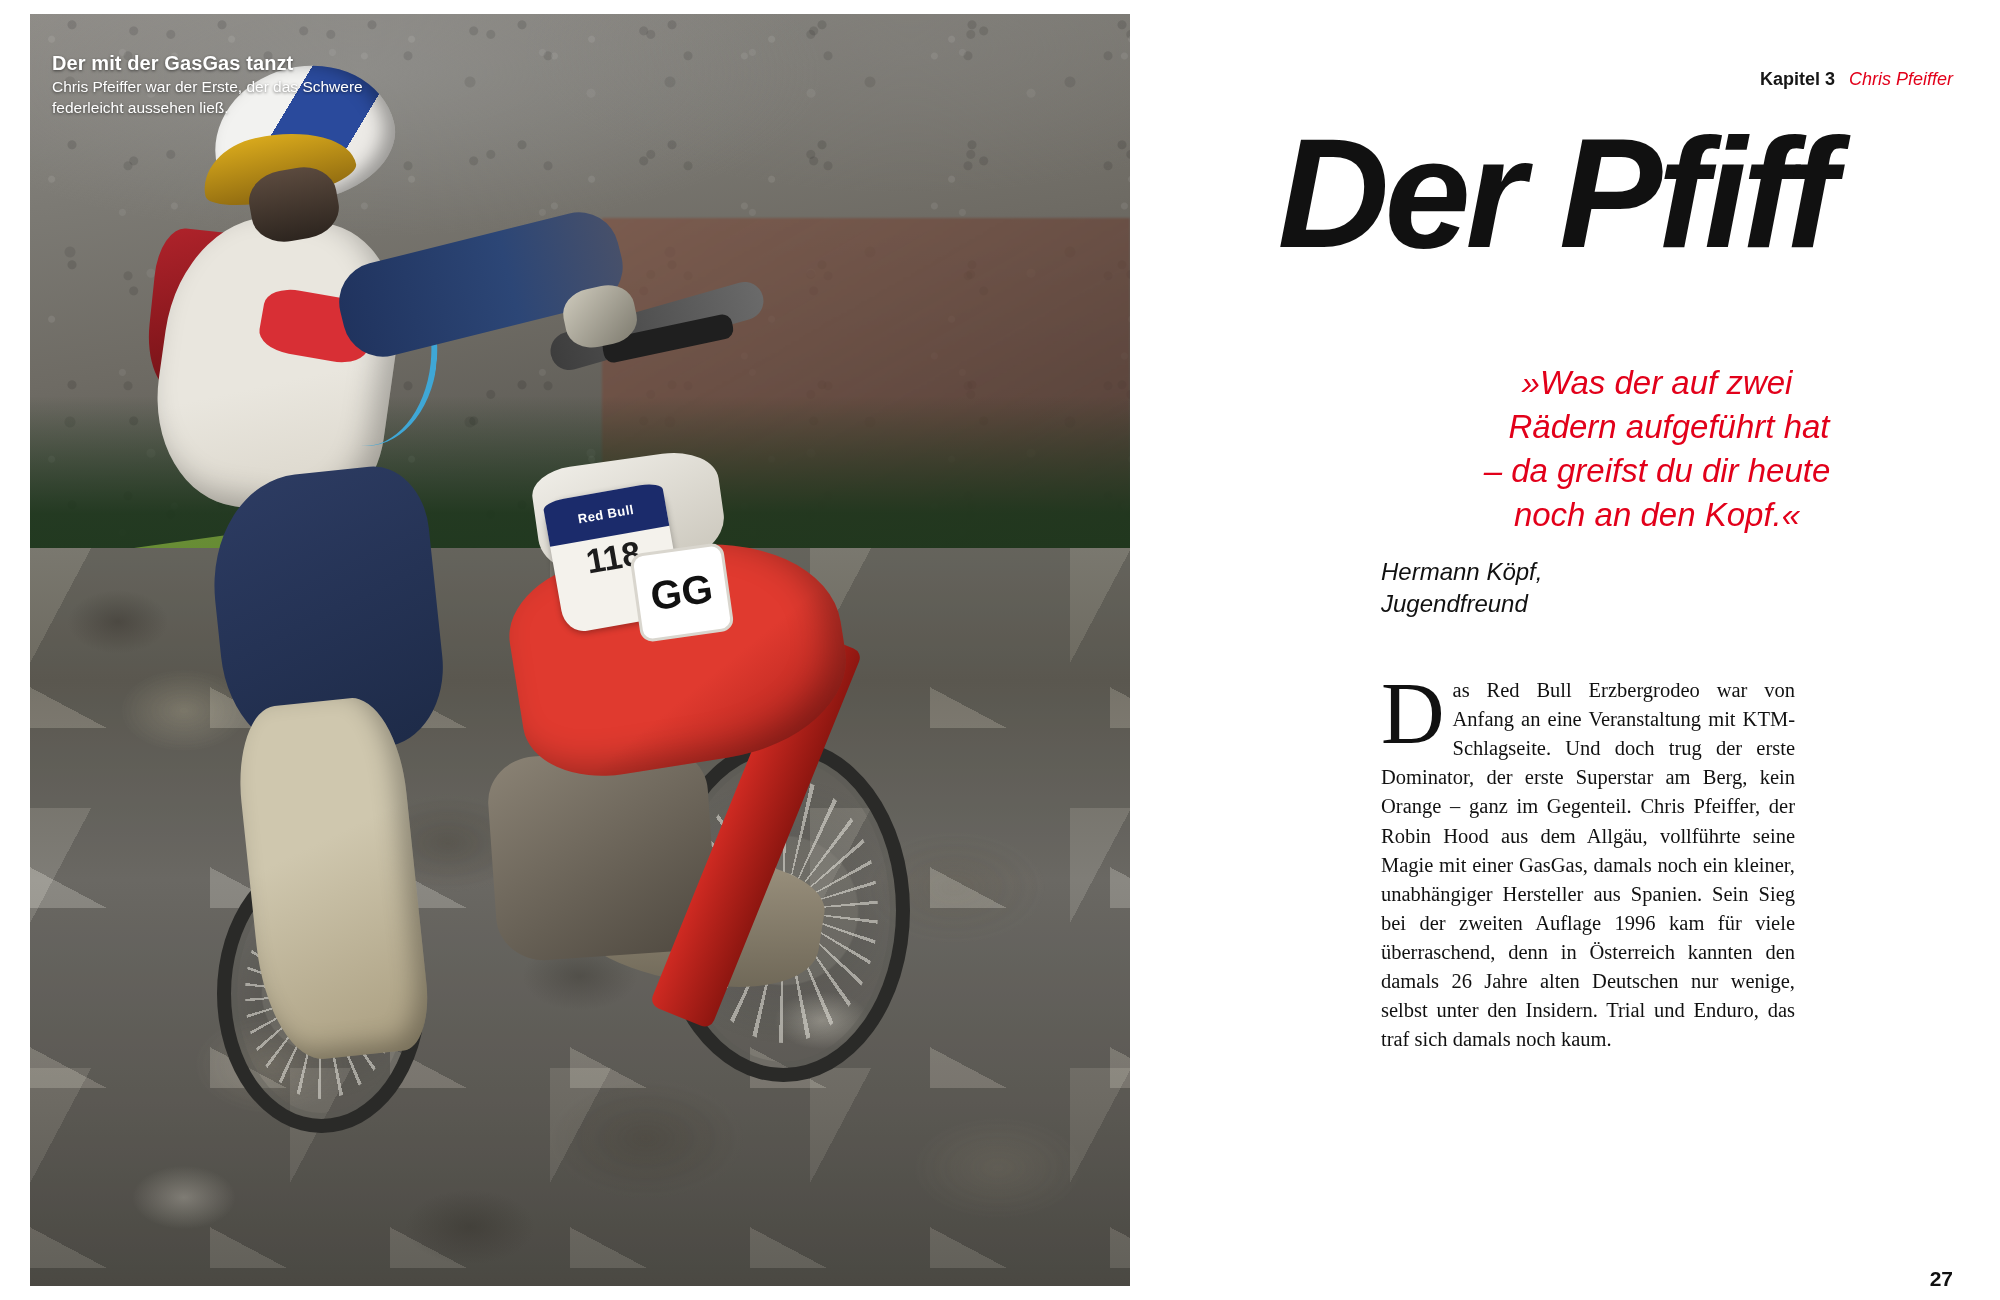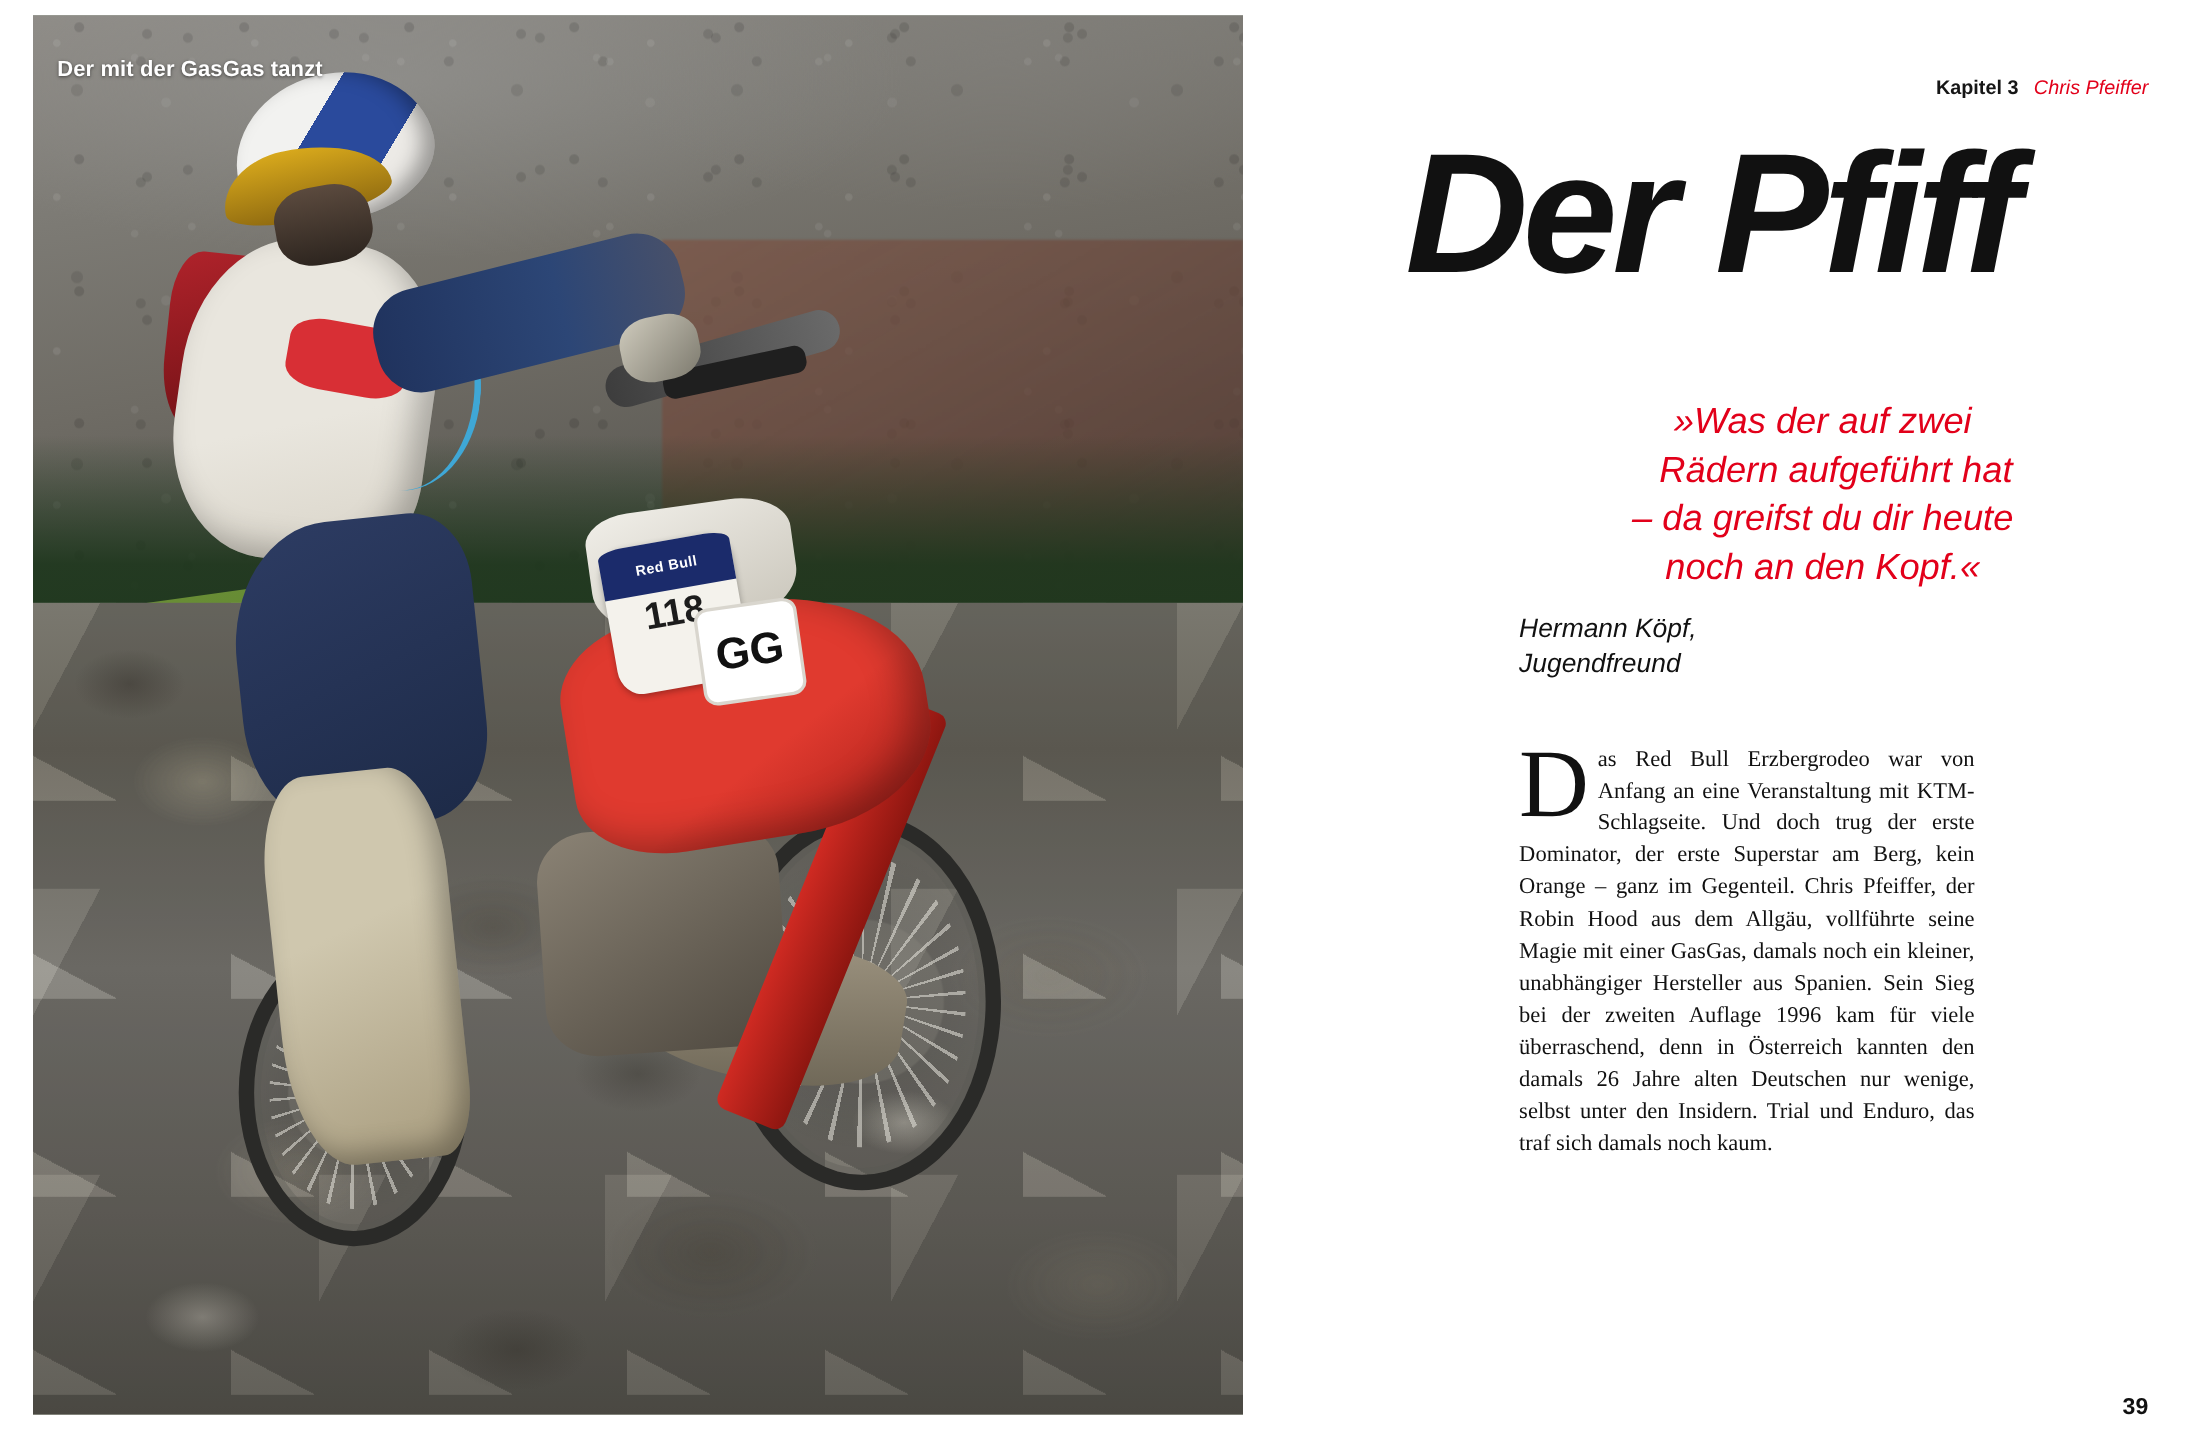--- a/index.html
+++ b/index.html
@@ -389,20 +389,21 @@
       <div class="glove"></div>
       <div class="leg"></div>
       <div class="boot"></div>
       <div class="helmet"></div>
       <div class="visor"></div>
       <div class="face"></div>
     </div>
 
     <div class="photo-caption">
       <div class="cap-title">Der mit der GasGas tanzt</div>
+      <div class="cap-body">Chris Pfeiffer war der Erste, der das Schwere federleicht aussehen ließ.</div>
     </div>
   </div>
 
   <div class="right">
 
     <div class="running-head">
       <span class="kap">Kapitel 3</span><span class="nam">Chris Pfeiffer</span>
     </div>
 
     <div class="headline">Der Pfiff</div>
@@ -416,15 +417,15 @@
 
     <div class="attribution">
       <div>Hermann Köpf,</div>
       <div>Jugendfreund</div>
     </div>
 
     <div class="body-col">
       <p><span class="dropcap">D</span><span>as Red Bull Erzbergrodeo war von Anfang an eine Veranstaltung mit KTM-Schlagseite. Und doch trug der erste Dominator, der erste Superstar am Berg, kein Orange – ganz im Gegenteil. Chris Pfeiffer, der Robin Hood aus dem Allgäu, vollführte seine Magie mit einer GasGas, damals noch ein kleiner, unabhängiger Hersteller aus Spanien. Sein Sieg bei der zweiten Auflage 1996 kam für viele überraschend, denn in Österreich kannten den damals 26 Jahre alten Deutschen nur wenige, selbst unter den Insidern. Trial und Enduro, das traf sich damals noch kaum.</span></p>
     </div>
 
-    <div class="folio">39</div>
+    <div class="folio">27</div>
   </div>
 </div>
 
 </body></html>

